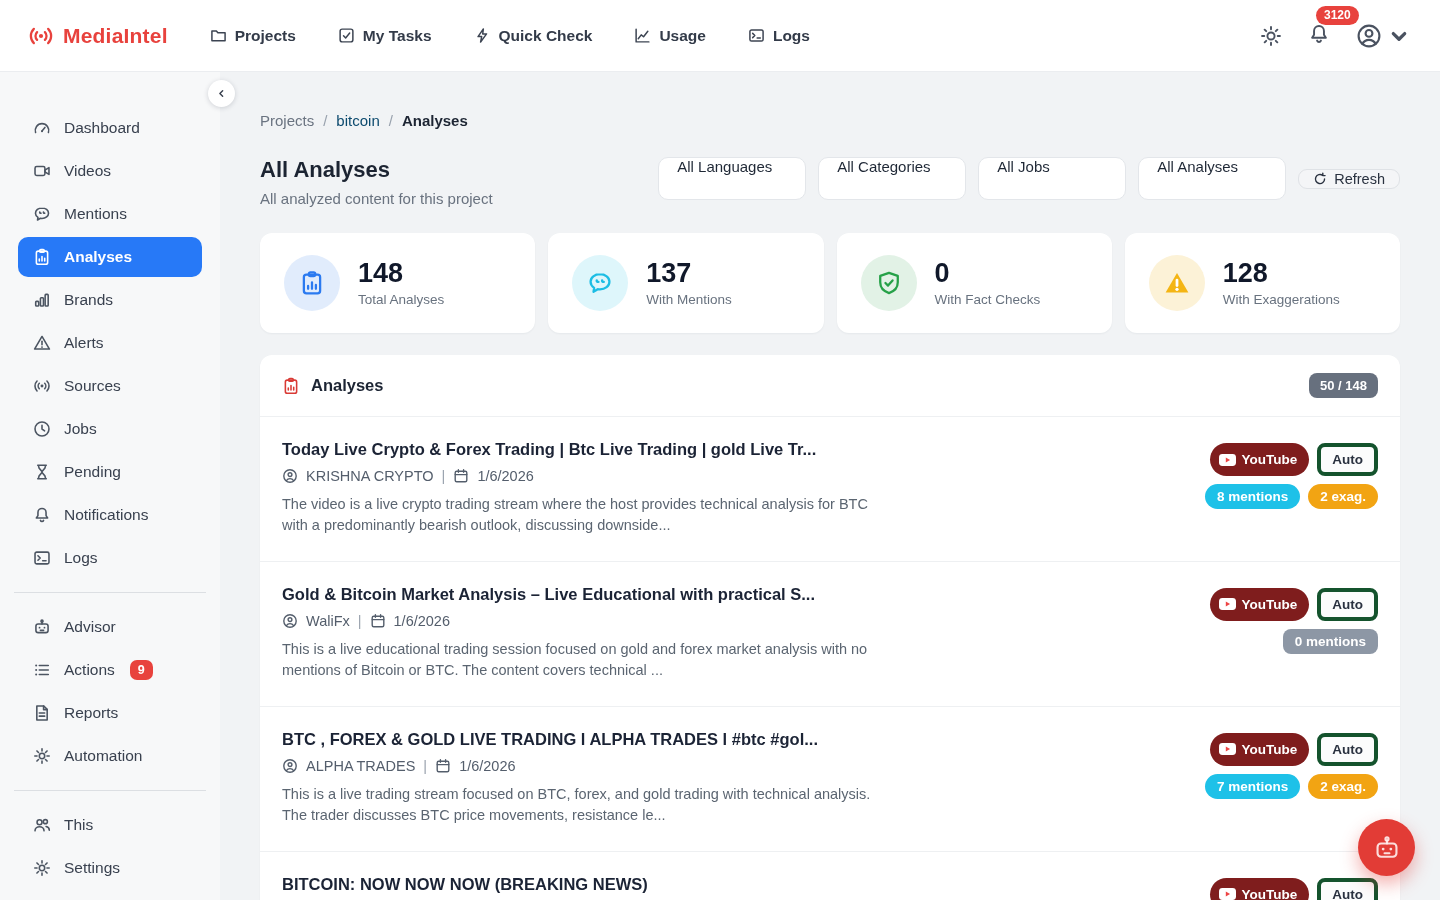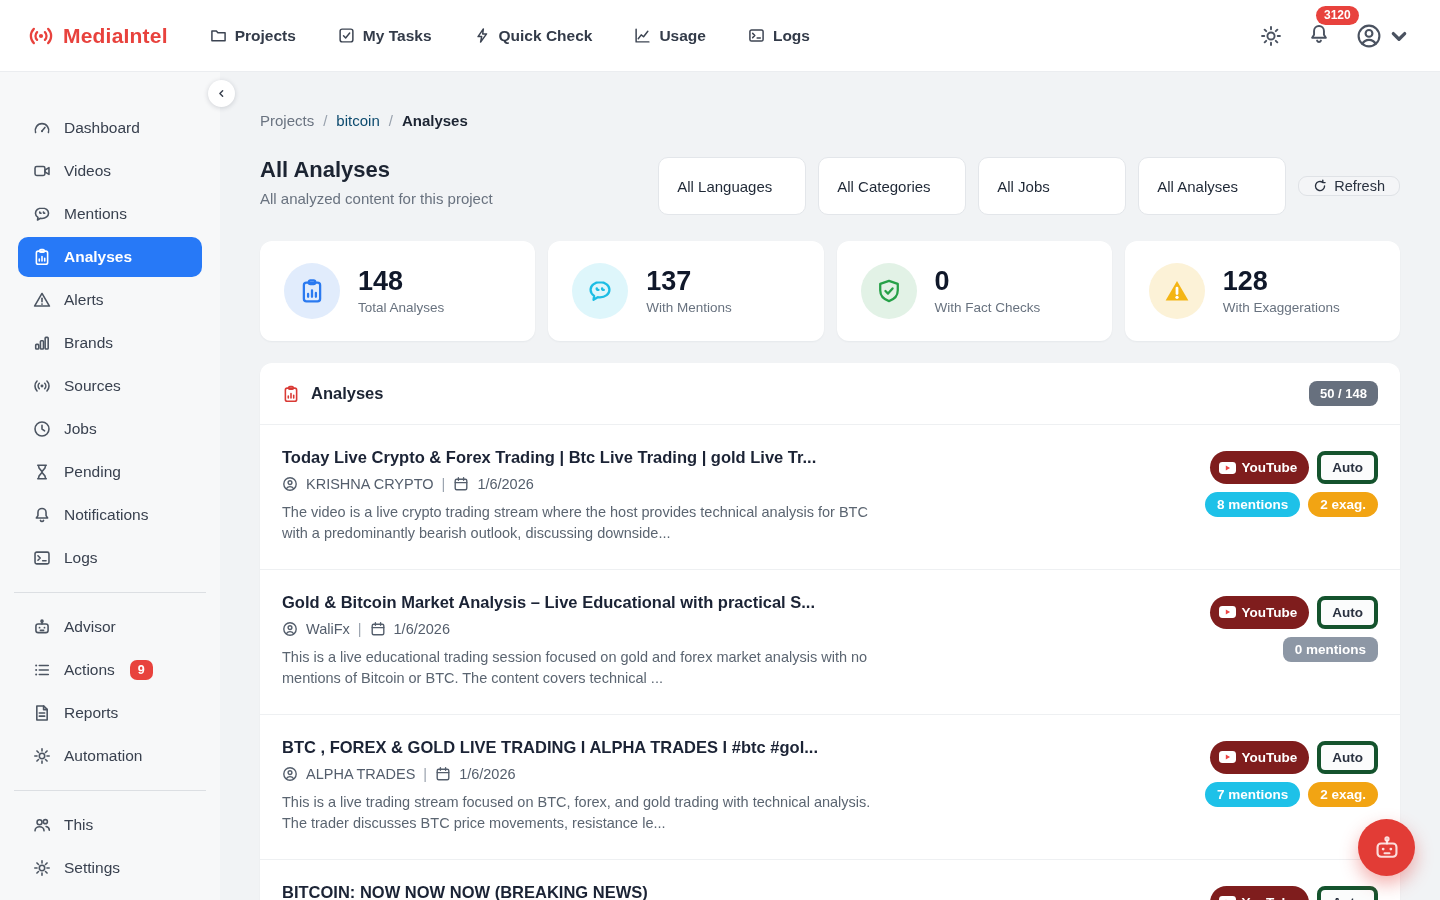--- a/index.html
+++ b/index.html
@@ -42,21 +42,21 @@
   .breadcrumb { display:flex; align-items:center; gap:9px; font-size:15px; color:#6a7380; }
   .breadcrumb .crumb-link { cursor:pointer; }
   .breadcrumb .proj { color:#0c4a6e; cursor:pointer; }
   .breadcrumb .current { color:#1d2533; font-weight:700; }
   .breadcrumb .slash { color:#98a1ad; }
 
   .page-head { display:flex; align-items:flex-start; justify-content:space-between; margin-top:28px; }
   .page-title { font-size:22px; font-weight:700; color:#1c2432; }
   .page-sub { margin-top:7px; font-size:15px; color:#69727f; }
   .filters { display:flex; align-items:center; gap:12px; }
-  .filter-select { background:#fff; border:1px solid #e3e6ea; border-radius:10px; height:58px; display:flex; align-items:center; padding:0 18px; font-size:15px; color:#1f2836; cursor:pointer; min-width:148px; }
+  .filter-select { background:#fff; border:1px solid #e3e6ea; border-radius:10px; height:43px; display:flex; padding:0 18px; font-size:15px; color:#1f2836; cursor:pointer; min-width:148px; }
   .refresh-btn { background:#f4f5f7; border:1px solid #dfe2e6; border-radius:9px; height:20px; display:flex; align-items:center; gap:7px; padding:0 14px; font-size:14.5px; color:#2a3240; cursor:pointer; }
   .refresh-btn .icon { width:14px; height:14px; }
 
   .stats { display:flex; gap:13px; margin-top:26px; }
   .stat-card { flex:1; background:#fff; border-radius:12px; box-shadow:0 1px 2px rgba(20,30,50,.05); padding:18px 24px; display:flex; align-items:center; gap:18px; height:100px; }
   .stat-icon { width:56px; height:56px; border-radius:50%; display:flex; align-items:center; justify-content:center; flex:0 0 56px; }
   .stat-icon svg { width:26px; height:26px; }
   .stat-value { font-size:27px; font-weight:800; color:#10182a; line-height:1.1; }
   .stat-label { margin-top:4px; font-size:13.5px; color:#68727f; }
 
@@ -222,36 +222,36 @@
             <rect x="3" y="2.8" width="10" height="11.6" rx="1.6"></rect>
             <rect x="6" y="1.4" width="4" height="2.4" rx="1"></rect>
             <path d="M5.6 11.6v-1.8M8 11.6V7.6M10.4 11.6V9.2"></path>
           </svg>
         </span>
         <span>Analyses</span>
       </div>
       <div class="side-item">
         <span class="icon ">
           <svg viewBox="0 0 16 16" fill="none" stroke="currentColor" stroke-width="1.4" stroke-linecap="round" stroke-linejoin="round">
+            <rect x="2.4" y="9.2" width="2.7" height="4.2" rx=".7"></rect>
+            <rect x="6.6" y="6" width="2.7" height="7.4" rx=".7"></rect>
+            <rect x="10.8" y="3" width="2.7" height="10.4" rx=".7"></rect>
+          </svg>
+        </span>
+        <span>Brands</span>
+      </div>
+      <div class="side-item">
+        <span class="icon ">
+          <svg viewBox="0 0 16 16" fill="none" stroke="currentColor" stroke-width="1.4" stroke-linecap="round" stroke-linejoin="round">
             <path d="M8 2.2L14.6 13.4H1.4z"></path>
             <path d="M8 6.4v3.2"></path>
             <circle cx="8" cy="11.6" r=".8" fill="currentColor" stroke="none"></circle>
           </svg>
         </span>
         <span>Alerts</span>
-      </div>
-      <div class="side-item">
-        <span class="icon ">
-          <svg viewBox="0 0 16 16" fill="none" stroke="currentColor" stroke-width="1.4" stroke-linecap="round" stroke-linejoin="round">
-            <rect x="2.4" y="9.2" width="2.7" height="4.2" rx=".7"></rect>
-            <rect x="6.6" y="6" width="2.7" height="7.4" rx=".7"></rect>
-            <rect x="10.8" y="3" width="2.7" height="10.4" rx=".7"></rect>
-          </svg>
-        </span>
-        <span>Brands</span>
       </div>
       <div class="side-item">
         <span class="icon ">
           <svg viewBox="0 0 16 16" fill="none" stroke="currentColor" stroke-width="1.4" stroke-linecap="round" stroke-linejoin="round">
             <circle cx="8" cy="8" r="1.3" fill="currentColor" stroke="none"></circle>
             <path d="M5.6 5.6a3.4 3.4 0 0 0 0 4.8M10.4 5.6a3.4 3.4 0 0 1 0 4.8M3.6 3.6a6.2 6.2 0 0 0 0 8.8M12.4 3.6a6.2 6.2 0 0 1 0 8.8"></path>
           </svg>
         </span>
         <span>Sources</span>
       </div>

